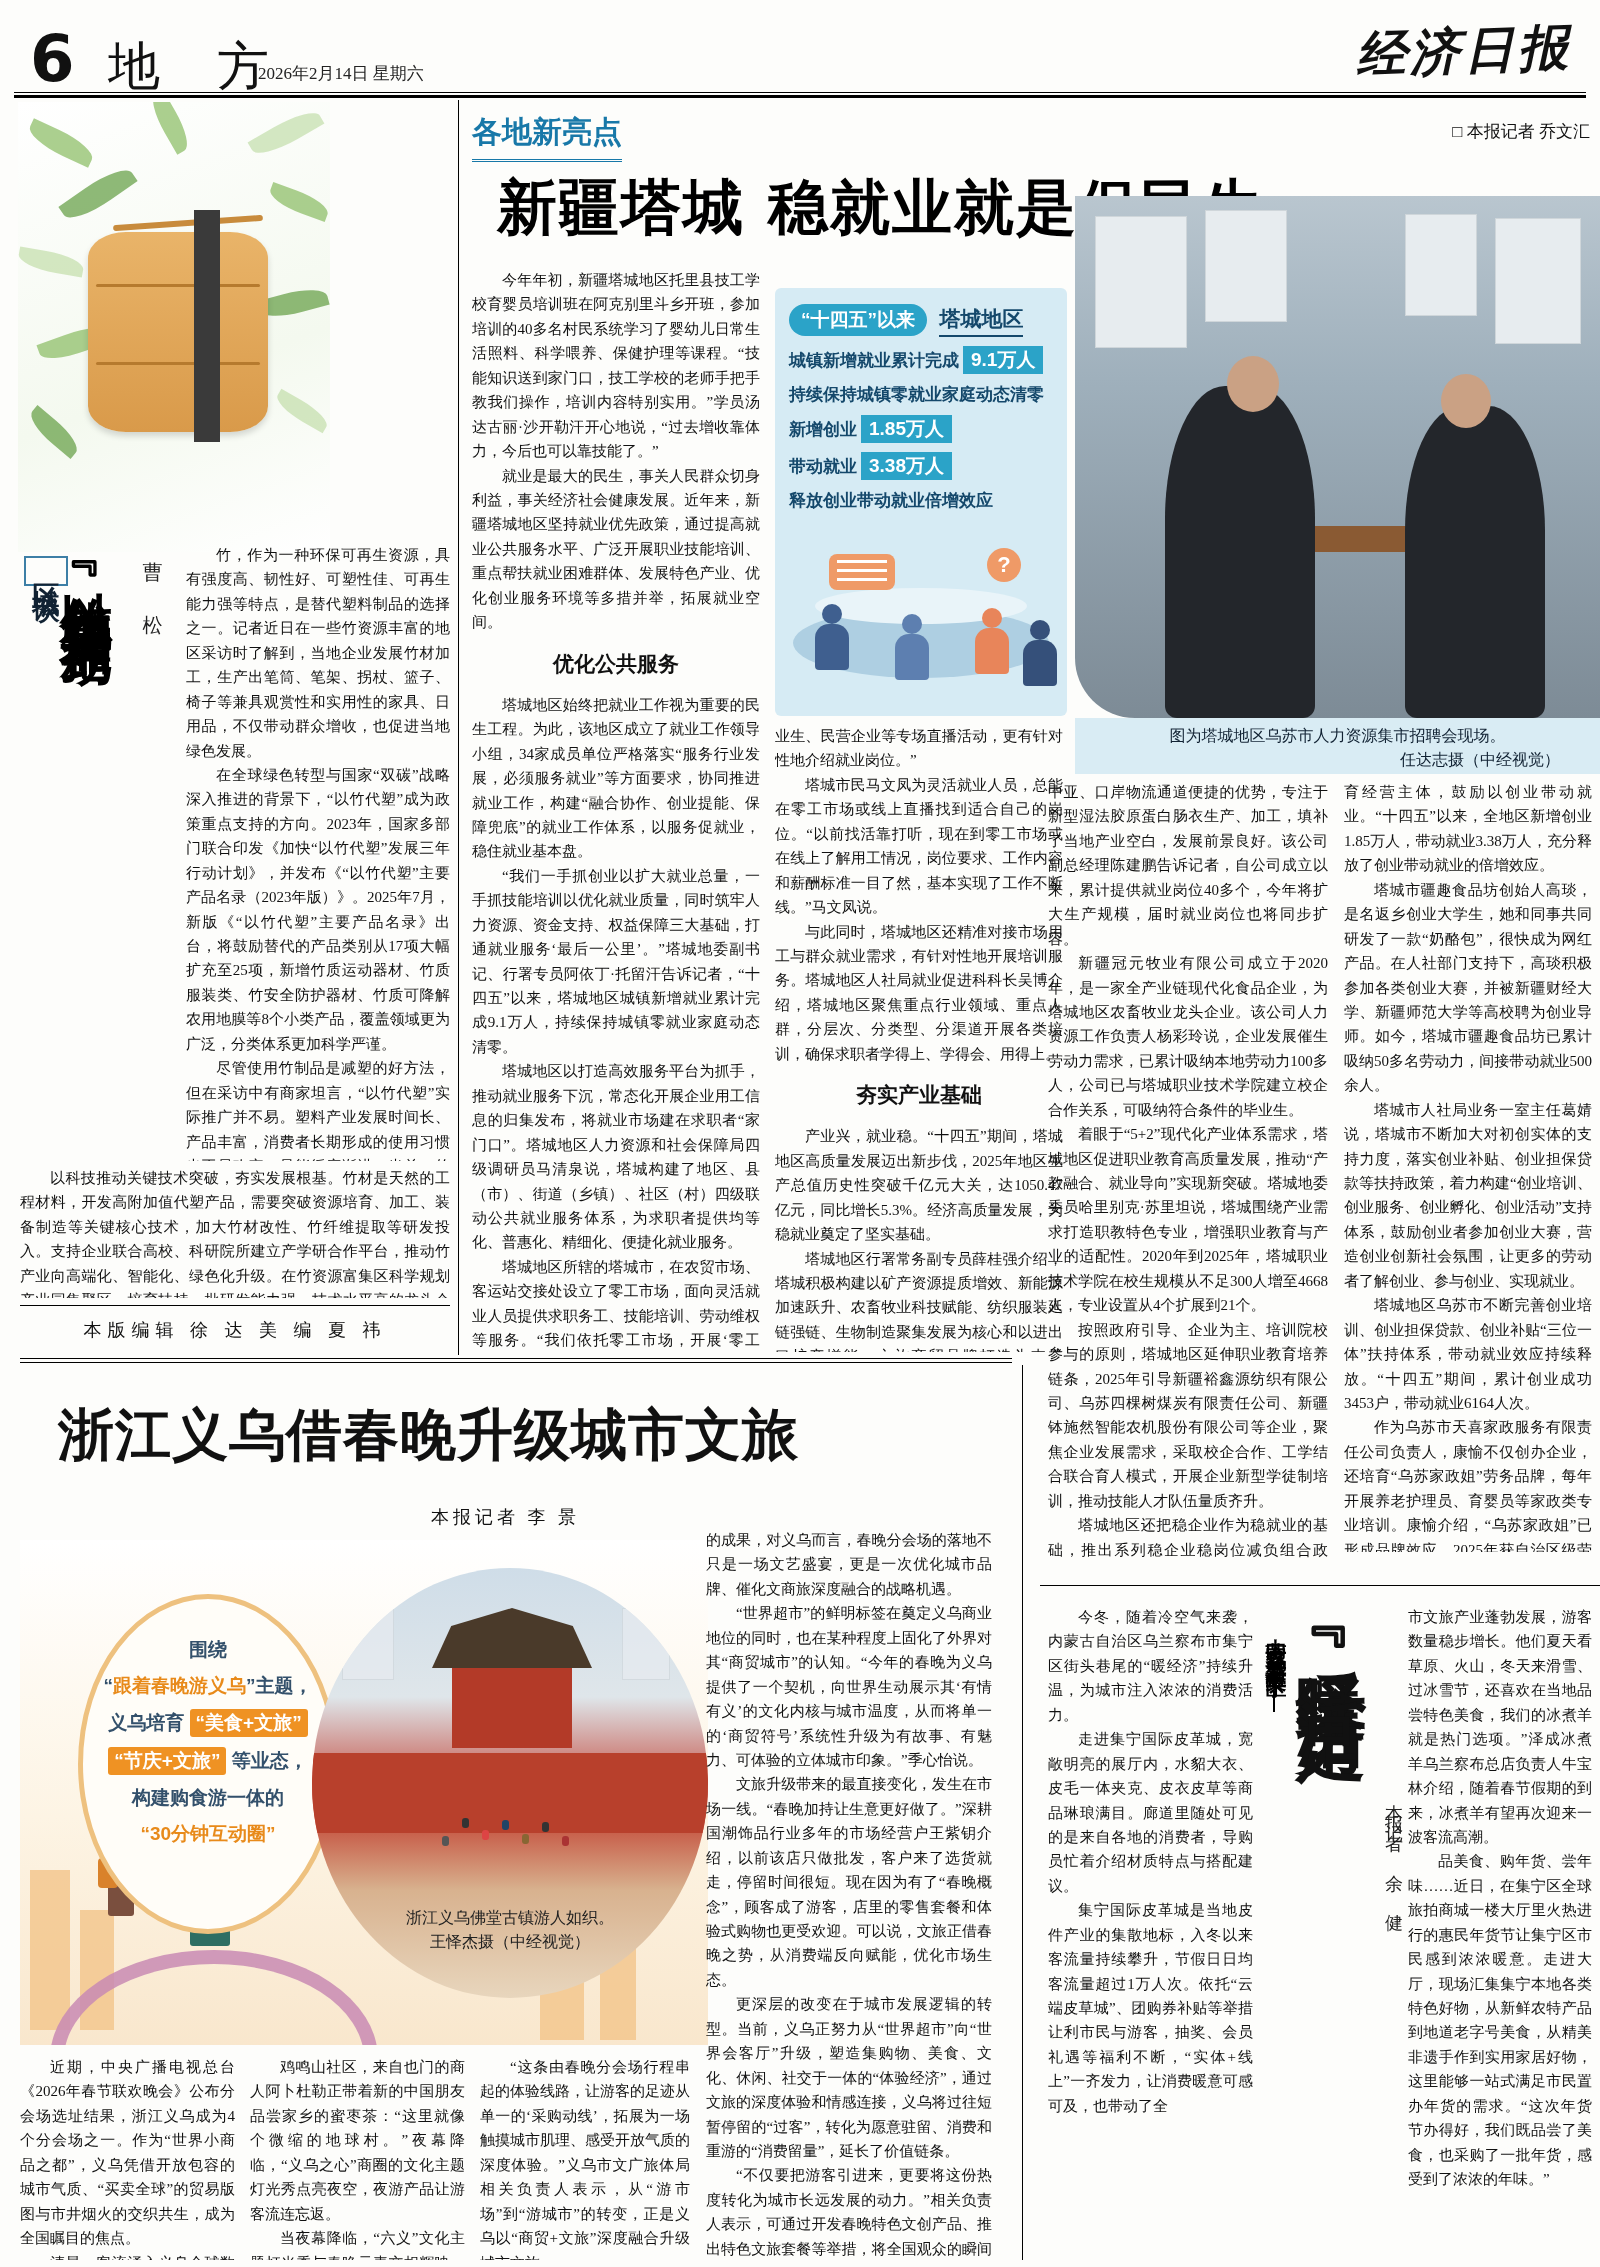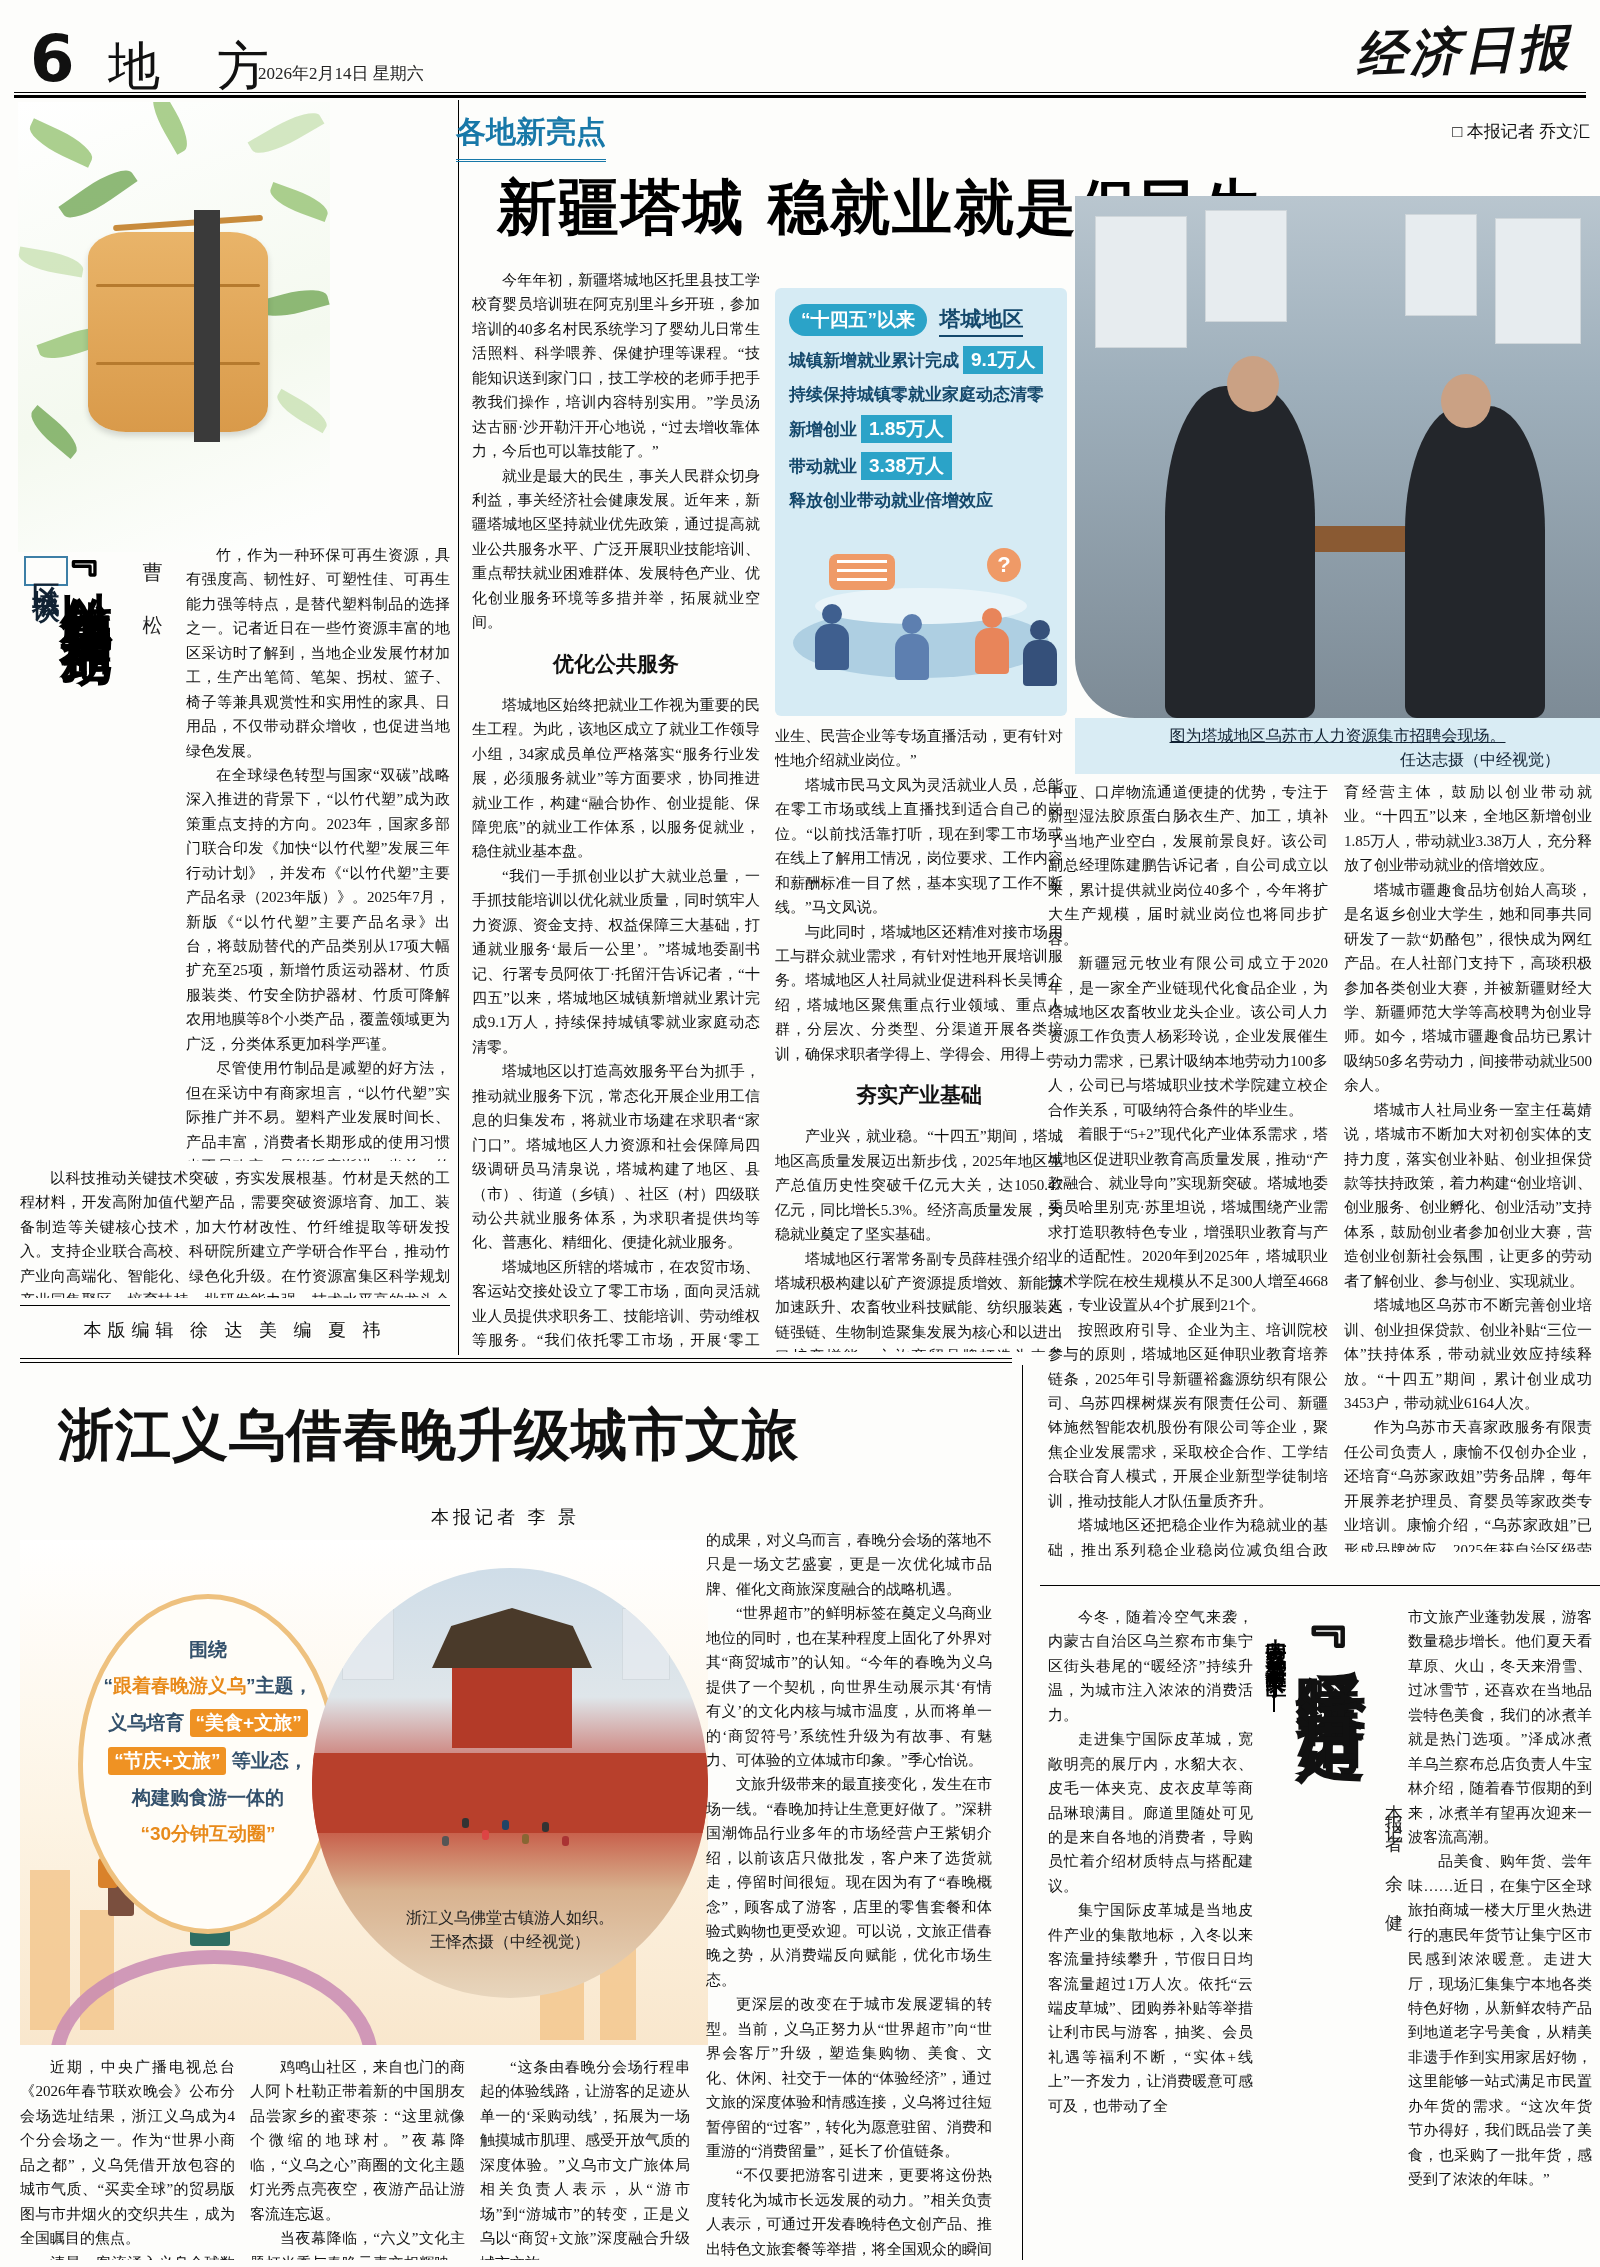--- a/index.html
+++ b/index.html
@@ -131,21 +131,21 @@
 
   </div>
   <div class="abs bcol" style="left:20px;top:1166px;width:430px;height:132px;">
     <p class="bp">以科技推动关键技术突破，夯实发展根基。竹材是天然的工程材料，开发高附加值代塑产品，需要突破资源培育、加工、装备制造等关键核心技术，加大竹材改性、竹纤维提取等研发投入。支持企业联合高校、科研院所建立产学研合作平台，推动竹产业向高端化、智能化、绿色化升级。在竹资源富集区科学规划产业园集聚区，培育扶持一批研发能力强、技术水平高的龙头企业，带动产业链上下游集聚发展，共享基础设施，提升竞争力。</p>
 
   </div>
   <div class="abs editor-line" style="left:20px;top:1305px;width:430px;">本版编辑 徐 达  美 编 夏 祎</div>
 
   <div class="abs vrule" style="left:458px;top:100px;height:1255px;"></div>
 
-  <div class="abs tag-blue" style="left:456px;top:112px;">各地新亮点</div>
+  <div class="abs tag-blue" style="left:472px;top:112px;">各地新亮点</div>
   <div class="abs reporter" style="left:1240px;top:120px;width:350px;">□ 本报记者 乔文汇</div>
   <div class="abs main-headline" style="left:497px;top:168px;">新疆塔城 稳就业就是保民生</div>
 
   <div class="abs infog" style="left:775px;top:288px;width:292px;height:428px;">
     <div style="margin:16px 0 0 14px;">
       <span class="pill">“十四五”以来</span>
       <span class="region">塔城地区</span>
     </div>
     <div class="row"><span>城镇新增就业累计完成</span><span class="chip">9.1万人</span></div>
     <div class="row"><span>持续保持城镇零就业家庭动态清零</span></div>
@@ -174,21 +174,21 @@
     <span class="poster" style="left:130px;top:14px;width:80px;height:110px;"></span>
     <span class="poster" style="left:420px;top:22px;width:84px;height:124px;"></span>
     <span class="poster" style="left:330px;top:18px;width:70px;height:100px;"></span>
     <div class="table-wood" style="left:150px;top:330px;width:260px;height:26px;"></div>
     <div class="figure-dark" style="left:90px;top:190px;width:150px;height:332px;"></div>
     <span class="head-skin" style="left:152px;top:160px;width:52px;height:56px;"></span>
     <div class="figure-dark" style="left:330px;top:210px;width:140px;height:312px;"></div>
     <span class="head-skin" style="left:366px;top:178px;width:50px;height:54px;"></span>
   </div>
   <div class="abs cap-band" style="left:1075px;top:718px;width:525px;height:56px;">
-    <div style="padding-top:6px;text-decoration:underline;">图为塔城地区乌苏市人力资源集市招聘会现场。</div>
+    <div style="padding-top:6px;">图为塔城地区乌苏市人力资源集市招聘会现场。</div>
     <div style="text-align:right;padding-right:40px;">任达志摄（中经视觉）</div>
   </div>
 
   <div class="abs bcol" style="left:472px;top:268px;width:288px;height:1084px;">
     <p class="bp">今年年初，新疆塔城地区托里县技工学校育婴员培训班在阿克别里斗乡开班，参加培训的40多名村民系统学习了婴幼儿日常生活照料、科学喂养、保健护理等课程。“技能知识送到家门口，技工学校的老师手把手教我们操作，培训内容特别实用。”学员汤达古丽·沙开勒汗开心地说，“过去增收靠体力，今后也可以靠技能了。”</p>
     <p class="bp">就业是最大的民生，事关人民群众切身利益，事关经济社会健康发展。近年来，新疆塔城地区坚持就业优先政策，通过提高就业公共服务水平、广泛开展职业技能培训、重点帮扶就业困难群体、发展特色产业、优化创业服务环境等多措并举，拓展就业空间。</p>
     <div class="subhead">优化公共服务</div>
     <p class="bp">塔城地区始终把就业工作视为重要的民生工程。为此，该地区成立了就业工作领导小组，34家成员单位严格落实“服务行业发展，必须服务就业”等方面要求，协同推进就业工作，构建“融合协作、创业提能、保障兜底”的就业工作体系，以服务促就业，稳住就业基本盘。</p>
     <p class="bp">“我们一手抓创业以扩大就业总量，一手抓技能培训以优化就业质量，同时筑牢人力资源、资金支持、权益保障三大基础，打通就业服务‘最后一公里’。”塔城地委副书记、行署专员阿依丁·托留汗告诉记者，“十四五”以来，塔城地区城镇新增就业累计完成9.1万人，持续保持城镇零就业家庭动态清零。</p>
     <p class="bp">塔城地区以打造高效服务平台为抓手，推动就业服务下沉，常态化开展企业用工信息的归集发布，将就业市场建在求职者“家门口”。塔城地区人力资源和社会保障局四级调研员马清泉说，塔城构建了地区、县（市）、街道（乡镇）、社区（村）四级联动公共就业服务体系，为求职者提供均等化、普惠化、精细化、便捷化就业服务。</p>

